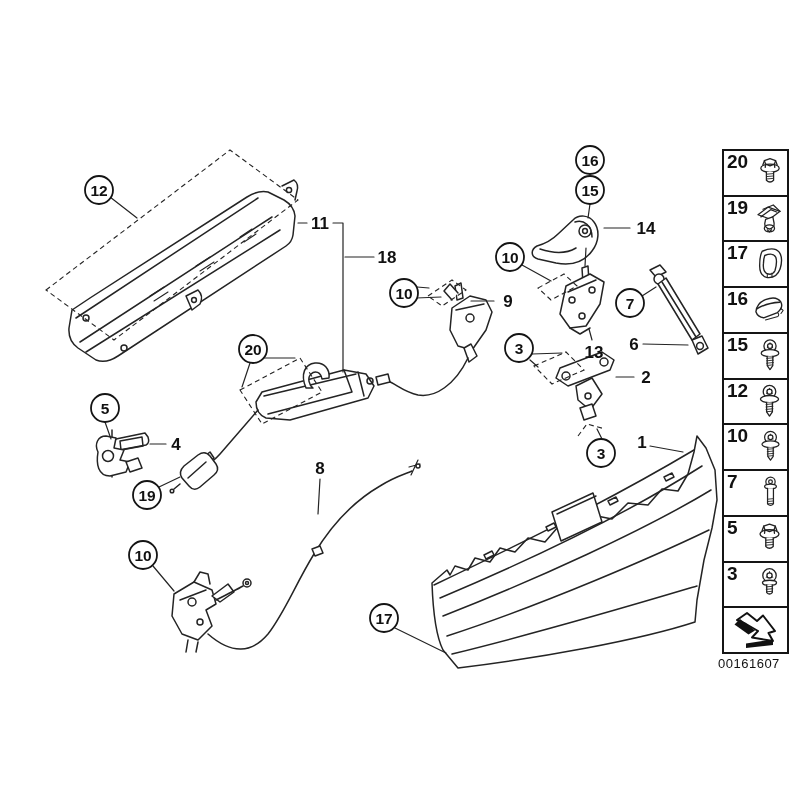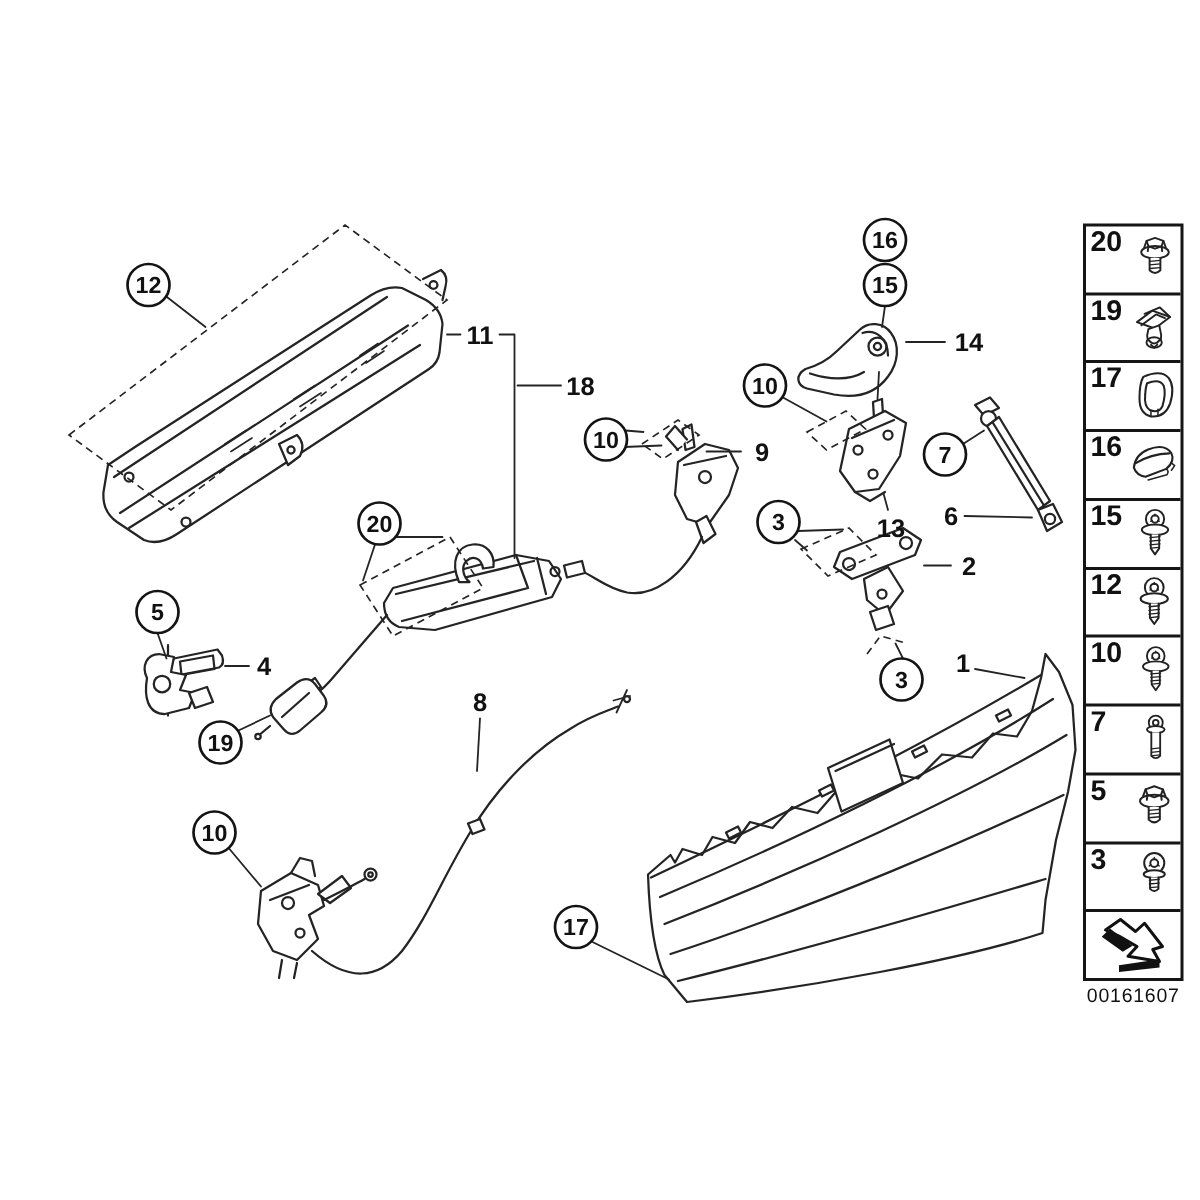--- a/index.html
+++ b/index.html
@@ -8,21 +8,21 @@
   svg text{font-family:"Liberation Sans",sans-serif;font-weight:700;fill:#111;}
   .diagram-svg{position:absolute;left:0;top:0;}
   
   .legend{position:absolute;left:722px;top:149px;width:67px;height:505px;
           border:2px solid #151515;box-sizing:border-box;display:flex;flex-direction:column;background:#fff;}
   .legend .cell{flex:1 1 0;position:relative;border-top:2px solid #151515;}
   .legend .cell:first-child{border-top:none;}
   .legend .num{position:absolute;top:1px;left:3px;font-size:19px;font-weight:700;color:#111;line-height:1.05;}
   .legend .ico{position:absolute;right:1px;top:50%;transform:translateY(-50%);}
   .legend .arrow-cell .ico{left:50%;right:auto;transform:translate(-50%,-50%);}
-  .image-id{position:absolute;left:718px;top:656px;width:75px;text-align:center;
+  .image-id{position:absolute;left:718px;top:656px;width:75px;text-align:left;
             font-size:13px;color:#111;letter-spacing:.5px;}
 </style>
 </head>
 <body>
 
 <div class="stage">
 
 <svg width="0" height="0" style="position:absolute" aria-hidden="true">
 <defs>
 <symbol id="i-hexbolt" viewBox="0 0 40 44">

